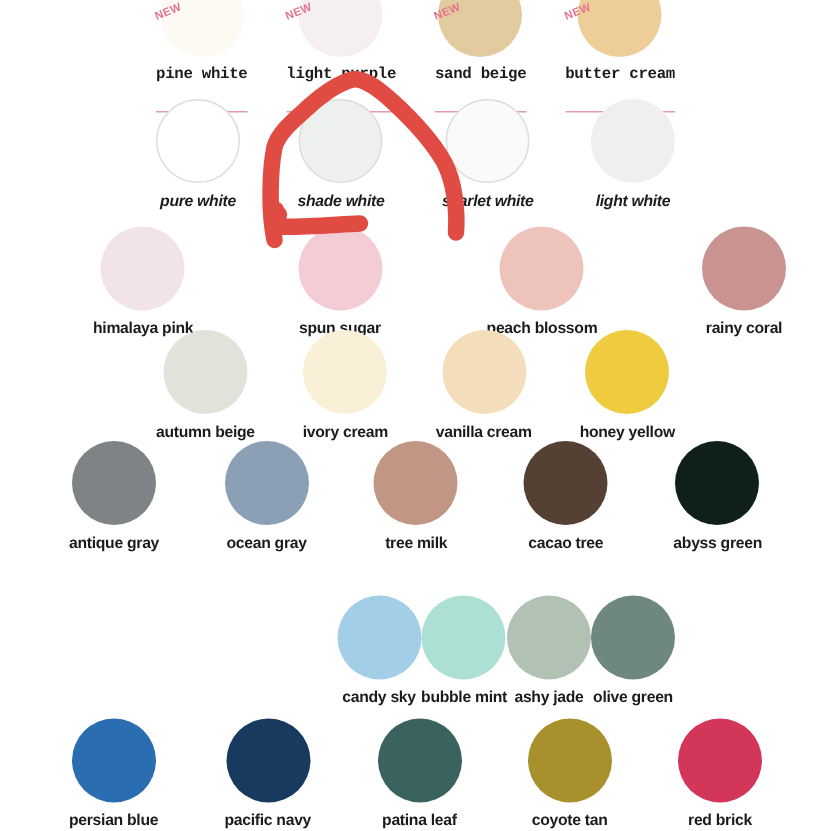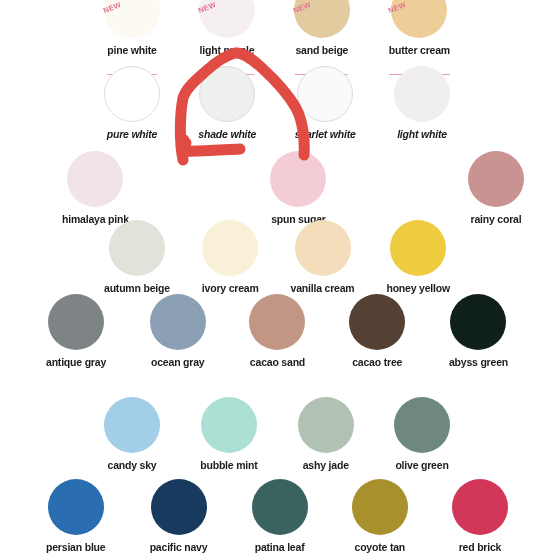--- a/index.html
+++ b/index.html
@@ -54,41 +54,42 @@
     font-weight: bold;
     color: #1c1c1c;
     letter-spacing: -0.2px;
     white-space: nowrap;
     text-align: center;
     line-height: 1;
   }
   .swatch-label.underlined {
     border-bottom: 1.6px solid #e59aae;
     padding-bottom: 18px;
+    font-family: Liberation Mono, monospace;
   }
   .new-badge {
     position: absolute;
     left: -1px;
     top: 22px;
     font-size: 7.5px;
     font-weight: bold;
     color: #e2738f;
     transform: rotate(-22deg);
     letter-spacing: 0.3px;
     line-height: 1;
     z-index: 3;
   }
 
   
   #row-new        { top: -18px; }
   #row-whites     { top: 66px; font-style: italic; }
   #row-pinks      { top: 151px; margin-left: 16px; }
   #row-creams     { top: 220px; }
   #row-neutrals   { top: 294px; }
-  #row-pastels    { top: 397px; }
+  #row-pastels    { top: 397px; justify-content: flex-end; }
   #row-saturated  { top: 479px; }
 
   
   #annotation-layer {
     position: absolute;
     left: 0; top: 0;
     width: 554px;
     height: 554px;
     pointer-events: none;
     z-index: 10;
@@ -142,20 +143,24 @@
       <div class="swatch-row row-wide" id="row-pinks">
         <div class="swatch-cell">
           <span class="swatch-dot" style="background: rgb(242, 227, 230);"></span>
           <span class="swatch-label">himalaya pink</span>
         </div>
         <div class="swatch-cell">
           <span class="swatch-dot" style="background: rgb(243, 204, 214);"></span>
           <span class="swatch-label">spun sugar</span>
         </div>
         <div class="swatch-cell">
+          <span class="swatch-dot" style="background: rgb(238, 195, 188);"></span>
+          <span class="swatch-label">peach blossom</span>
+        </div>
+        <div class="swatch-cell">
           <span class="swatch-dot" style="background: rgb(201, 147, 145);"></span>
           <span class="swatch-label">rainy coral</span>
         </div>
       </div>
       <div class="swatch-row row-narrow" id="row-creams">
         <div class="swatch-cell">
           <span class="swatch-dot" style="background: rgb(227, 226, 218);"></span>
           <span class="swatch-label">autumn beige</span>
         </div>
         <div class="swatch-cell">
@@ -175,21 +180,21 @@
         <div class="swatch-cell">
           <span class="swatch-dot" style="background: rgb(126, 132, 134);"></span>
           <span class="swatch-label">antique gray</span>
         </div>
         <div class="swatch-cell">
           <span class="swatch-dot" style="background: rgb(139, 160, 180);"></span>
           <span class="swatch-label">ocean gray</span>
         </div>
         <div class="swatch-cell">
           <span class="swatch-dot" style="background: rgb(193, 150, 132);"></span>
-          <span class="swatch-label">cacao sand</span>
+          <span class="swatch-label">tree milk</span>
         </div>
         <div class="swatch-cell">
           <span class="swatch-dot" style="background: rgb(85, 64, 52);"></span>
           <span class="swatch-label">cacao tree</span>
         </div>
         <div class="swatch-cell">
           <span class="swatch-dot" style="background: rgb(15, 32, 24);"></span>
           <span class="swatch-label">abyss green</span>
         </div>
       </div>

